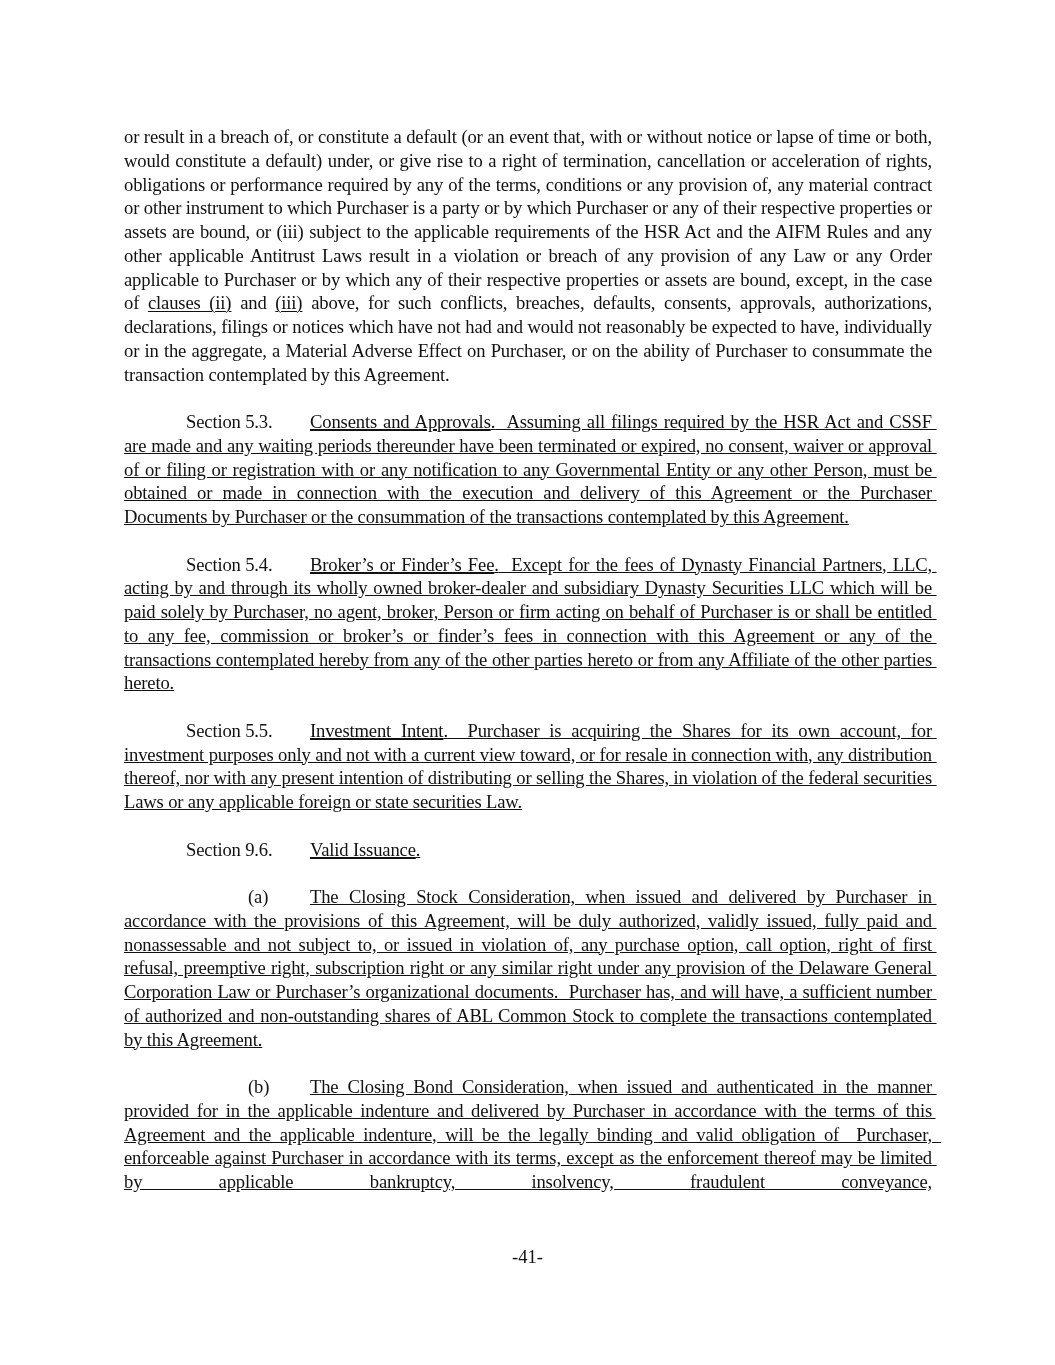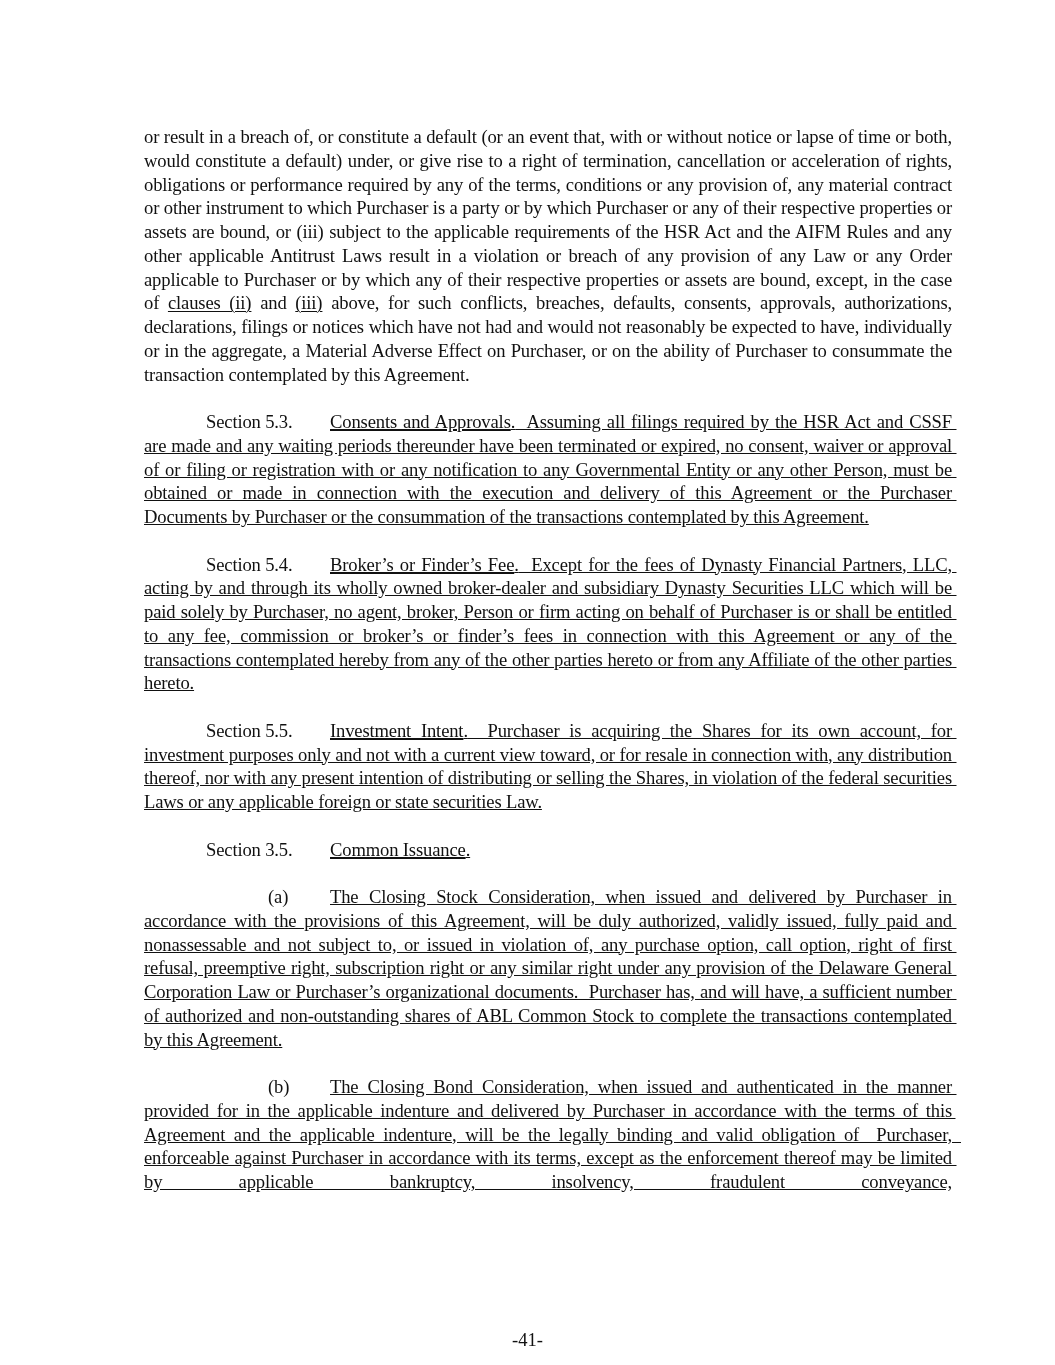--- a/index.html
+++ b/index.html
@@ -16,21 +16,20 @@
       font-family: "Liberation Serif", "DejaVu Serif", serif;
     }
     .page {
       position: absolute;
       left: 124px;
       top: 125px;
       width: 808px;
       font-size: 18.6px;
       line-height: 23.75px;
       letter-spacing: -0.15px;
-      margin-left: 20px;
     }
     .para {
       margin: 0 0 23.75px 0;
       text-align: justify;
       text-align-last: left;
     }
     .indent-section {
       text-indent: 62px;
       text-decoration: underline;
     }
@@ -48,42 +47,42 @@
       text-indent: 0;
       width: 62px;
     }
     .u {
       text-decoration: underline;
       text-underline-offset: 2px;
       text-decoration-thickness: 1px;
     }
     .page-number {
       position: absolute;
-      top: 1328px;
+      top: 1245px;
       left: 0;
       width: 1055px;
       text-align: center;
       font-size: 18.6px;
       line-height: 23px;
     }
   </style>
 </head>
 <body>
 
 <div class="page">
 
   <p class="para"><span>or result in a breach of, or constitute a default (or an event that, with or without notice or lapse of time or both, would constitute a default) under, or give rise to a right of termination, cancellation or acceleration of rights, obligations or performance required by any of the terms, conditions or any provision of, any material contract or other instrument to which Purchaser is a party or by which Purchaser or any of their respective properties or assets are bound, or (iii) subject to the applicable requirements of the HSR Act and the AIFM Rules and any other applicable Antitrust Laws result in a violation or breach of any provision of any Law or any Order applicable to Purchaser or by which any of their respective properties or assets are bound, except, in the case of </span><span class="u">clauses (ii)</span><span> and </span><span class="u">(iii)</span><span> above, for such conflicts, breaches, defaults, consents, approvals, authorizations, declarations, filings or notices which have not had and would not reasonably be expected to have, individually or in the aggregate, a Material Adverse Effect on Purchaser, or on the ability of Purchaser to consummate the transaction contemplated by this Agreement.</span></p>
 
   <p class="para indent-section"><span class="sec-num">Section 5.3.</span><span class="u">Consents and Approvals</span><span>.</span><span style="white-space: pre-wrap;">  Assuming all filings required by the HSR Act and CSSF are made and any waiting periods thereunder have been terminated or expired, no consent, waiver or approval of or filing or registration with or any notification to any Governmental Entity or any other Person, must be obtained or made in connection with the execution and delivery of this Agreement or the Purchaser Documents by Purchaser or the consummation of the transactions contemplated by this Agreement.</span></p>
 
   <p class="para indent-section"><span class="sec-num">Section 5.4.</span><span class="u">Broker’s or Finder’s Fee</span><span>.</span><span style="white-space: pre-wrap;">  Except for the fees of Dynasty Financial Partners, LLC, acting by and through its wholly owned broker-dealer and subsidiary Dynasty Securities LLC which will be paid solely by Purchaser, no agent, broker, Person or firm acting on behalf of Purchaser is or shall be entitled to any fee, commission or broker’s or finder’s fees in connection with this Agreement or any of the transactions contemplated hereby from any of the other parties hereto or from any Affiliate of the other parties hereto.</span></p>
 
   <p class="para indent-section"><span class="sec-num">Section 5.5.</span><span class="u">Investment Intent</span><span>.</span><span style="white-space: pre-wrap;">  Purchaser is acquiring the Shares for its own account, for investment purposes only and not with a current view toward, or for resale in connection with, any distribution thereof, nor with any present intention of distributing or selling the Shares, in violation of the federal securities Laws or any applicable foreign or state securities Law.</span></p>
 
-  <p class="para indent-section"><span class="sec-num">Section 3.5.</span><span class="u">Common Issuance</span><span>.</span></p>
+  <p class="para indent-section"><span class="sec-num">Section 9.6.</span><span class="u">Valid Issuance</span><span>.</span></p>
 
   <p class="para indent-sub"><span class="sub-label">(a)</span><span style="white-space: pre-wrap;">The Closing Stock Consideration, when issued and delivered by Purchaser in accordance with the provisions of this Agreement, will be duly authorized, validly issued, fully paid and nonassessable and not subject to, or issued in violation of, any purchase option, call option, right of first refusal, preemptive right, subscription right or any similar right under any provision of the Delaware General Corporation Law or Purchaser’s organizational documents.  Purchaser has, and will have, a sufficient number of authorized and non-outstanding shares of ABL Common Stock to complete the transactions contemplated by this Agreement.</span></p>
 
   <p class="para indent-sub" style="text-align-last: justify;"><span class="sub-label">(b)</span><span style="white-space: pre-wrap;">The Closing Bond Consideration, when issued and authenticated in the manner provided for in the applicable indenture and delivered by Purchaser in accordance with the terms of this Agreement and the applicable indenture, will be the legally binding and valid obligation of  Purchaser,  enforceable against Purchaser in accordance with its terms, except as the enforcement thereof may be limited by applicable bankruptcy, insolvency, fraudulent conveyance,</span></p>
 
 </div>
 
 <div class="page-number">-41-</div>
 
 </body></html>

